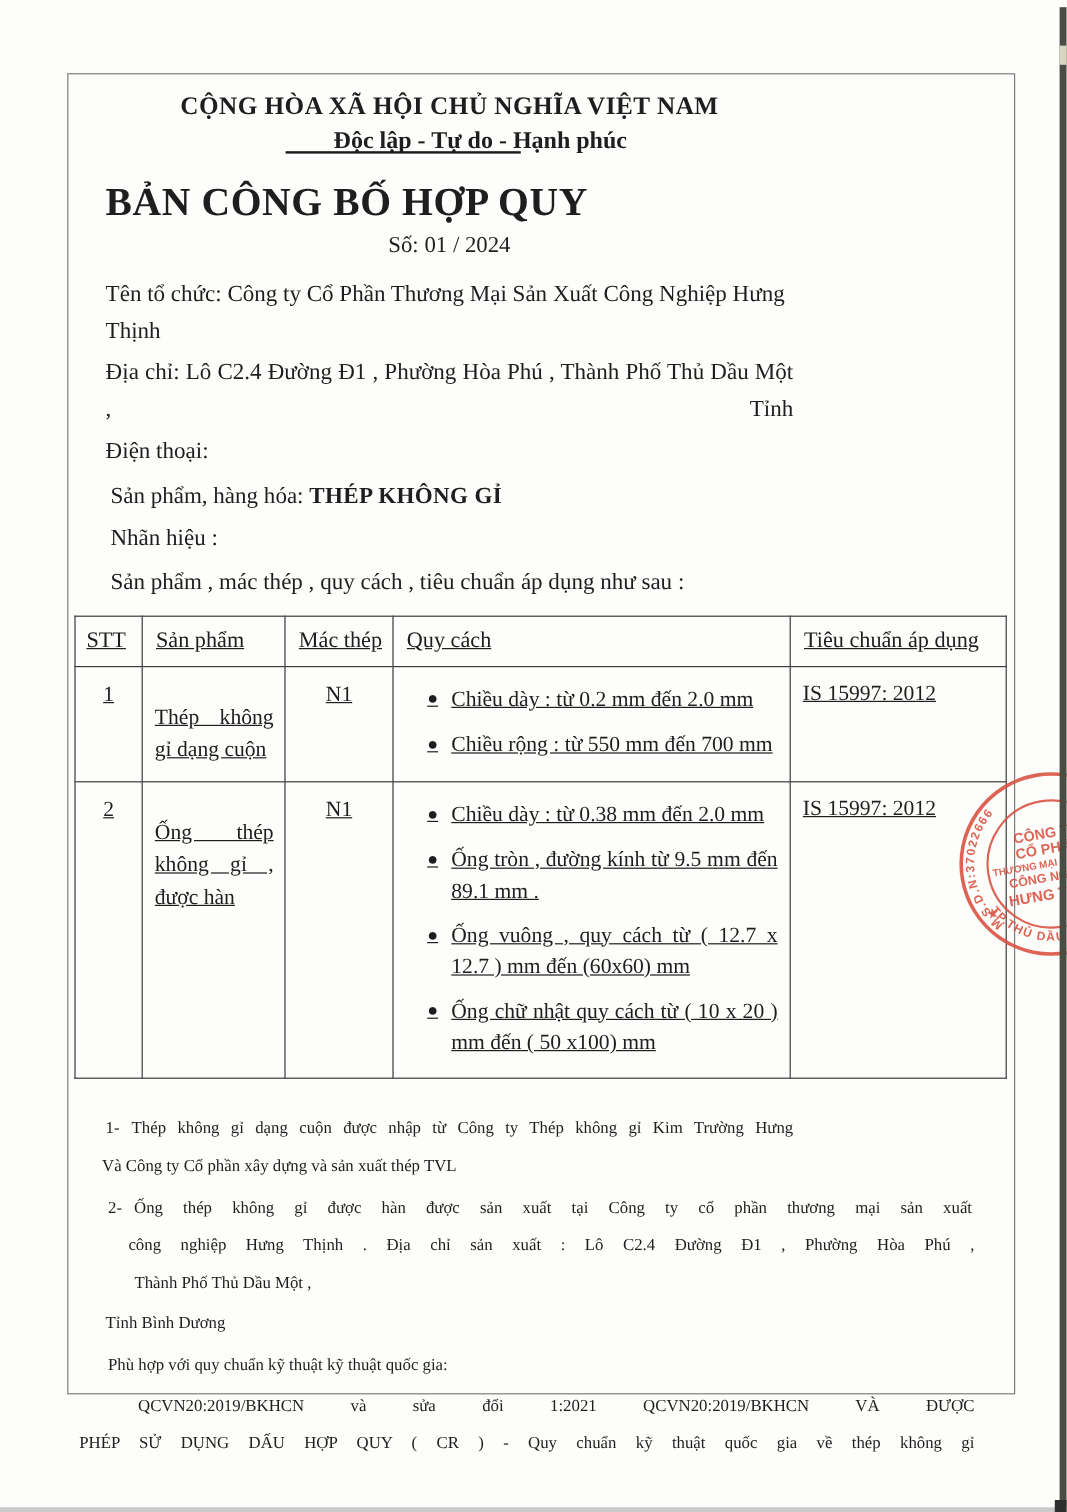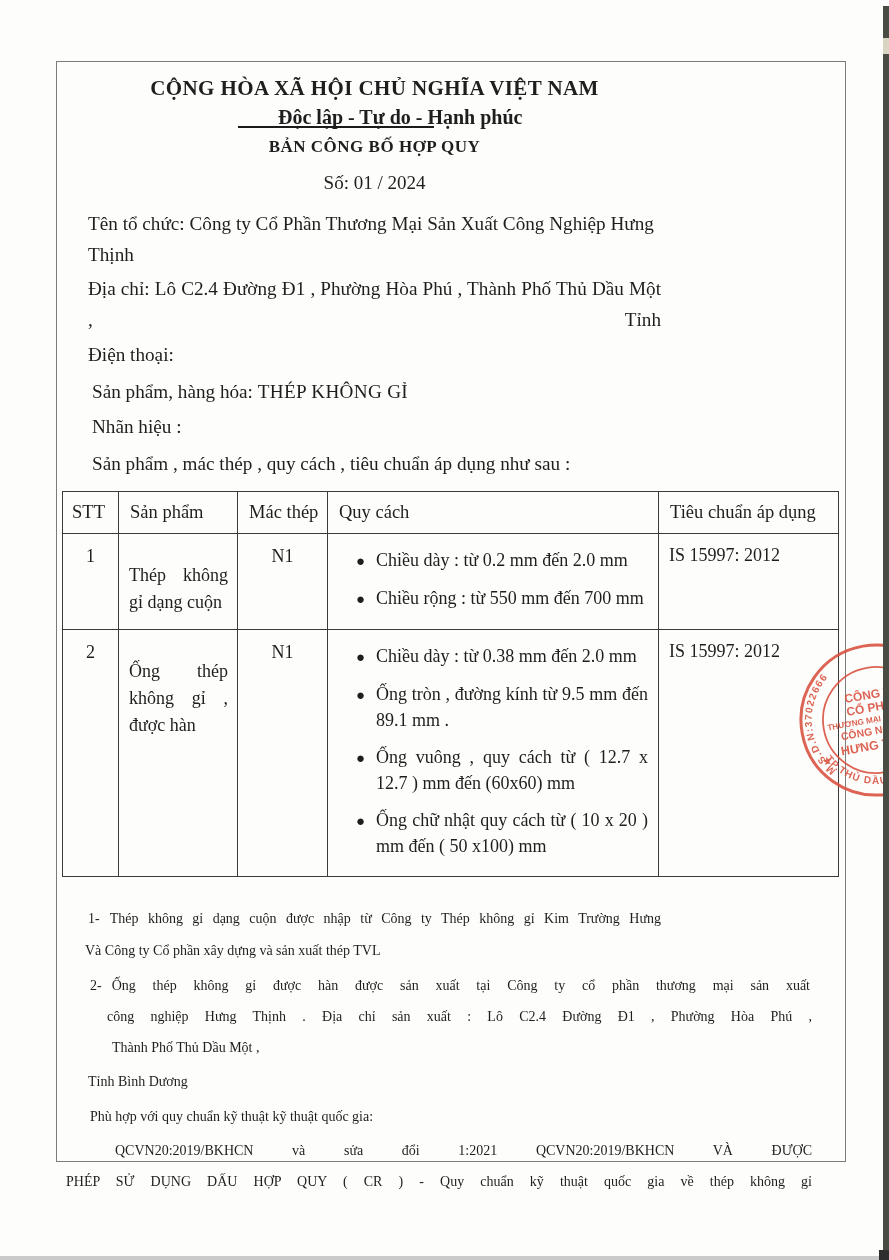--- a/index.html
+++ b/index.html
@@ -37,61 +37,62 @@
     font-size: 20px; font-weight: bold;
     line-height: 25px;
   }
   .motto-underline {
     position: absolute;
     left: 182px; top: 65px;   
     width: 196px; height: 2px;
     background: #1b1b1b;
   }
   .doc-title {
-    text-align: center;
-    font-size: 17px; font-weight: bold;
+    margin-top: 22px;
+    font-size: 33px; font-weight: bold;
     letter-spacing: .5px;
     line-height: 34px;
   }
   .doc-number {
     margin-top: 6px;
     text-align: center;
     font-size: 19px;
     line-height: 26px;
   }
   .body-line {
     font-size: 19.2px;
     line-height: 30.5px;
   }
   .org-line      { margin-top: 13px; }
   .addr-line1    { margin-top: 4px; text-align: justify; text-align-last: justify; }
   .addr-line2    { }
   .phone-line    { margin-top: 5px; }
   .product-line  { margin-top: 6px; padding-left: 4px; }
-  .product-name  { font-weight: normal; letter-spacing: .3px; }
+  .product-name  { font-weight: bold; letter-spacing: .3px; }
   .brand-line    { margin-top: 5px; padding-left: 4px; }
   .intro-line    { margin-top: 6px; padding-left: 4px; }
 
   table.spec-table {
     margin-top: 12px;
     margin-left: -26px;
     width: 776px;
     border-collapse: collapse;
     table-layout: fixed;
     font-size: 18px;
   }
   .spec-table col.c-stt  { width: 56px; }
   .spec-table col.c-prod { width: 119px; }
   .spec-table col.c-mac  { width: 90px; }
   .spec-table col.c-quy  { width: 331px; }
   .spec-table col.c-std  { width: 180px; }
   .spec-table th, .spec-table td {
     border: 1.6px solid #3b3b3b;
     font-weight: normal;
     vertical-align: top;
+    text-decoration: underline;
   }
   .spec-table th {
     height: 42px;
     vertical-align: middle;
     text-align: left;
     padding: 2px 6px 2px 11px;
     font-size: 18.5px;
   }
   .spec-table th.th-stt { text-align: center; padding-left: 2px; }
   td.cell-stt { text-align: center; padding-top: 12px; }

